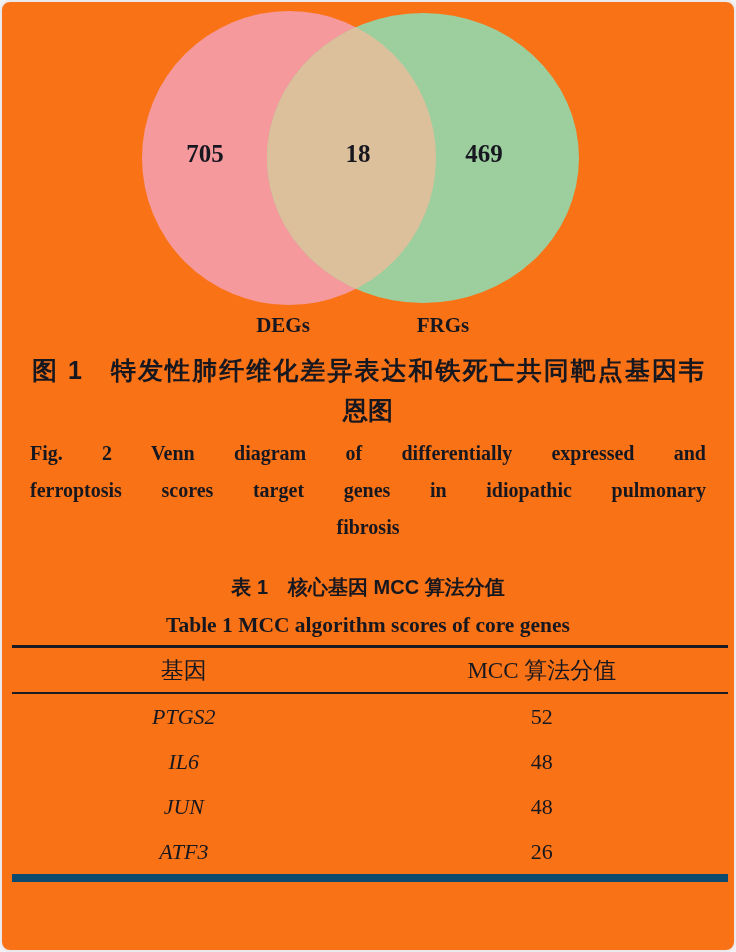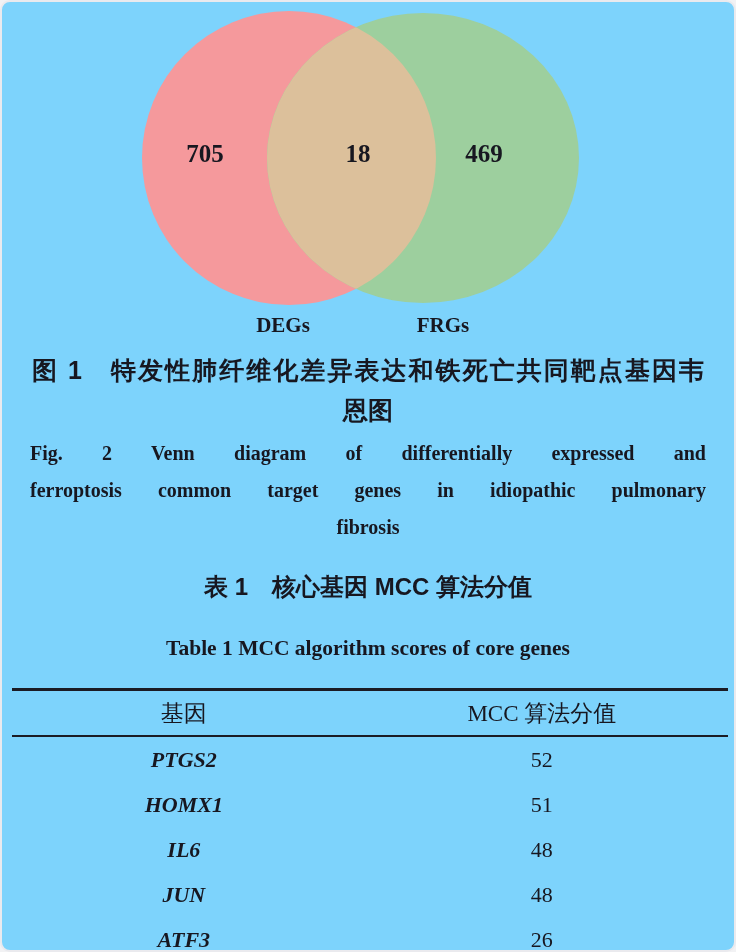--- a/index.html
+++ b/index.html
@@ -6,21 +6,21 @@
     margin: 0;
     padding: 0;
     background: #f2f2f4;
     font-family: "Liberation Serif", "DejaVu Serif", serif;
   }
   .page {
     position: relative;
     width: 736px;
     height: 952px;
     margin: 0 auto;
-    background: #7dd3fc;
+    background: #f97316;
     border: 2px solid #eaeaee;
     border-radius: 10px;
     box-sizing: border-box;
     overflow: hidden;
     color: #171720;
   }
   
   .venn-wrap {
     position: relative;
     width: 736px;
@@ -52,61 +52,61 @@
     font-size: 20px;
     font-weight: bold;
     line-height: 37px;
     font-family: "Liberation Serif", "DejaVu Serif", serif;
   }
   .jline { text-align: justify; text-align-last: justify; white-space: normal; }
   .cline { text-align: right; text-align-last: center; }
   
   .table-title-zh {
     margin-top: 24px;
-    font-size: 24px;
+    font-size: 20px;
     font-weight: bold;
     line-height: 34px;
     text-align: center;
     font-family: "Liberation Sans", "DejaVu Sans", sans-serif;
   }
   .table-title-en {
-    margin-top: 28px;
+    margin-top: 5px;
     font-size: 21.5px;
     font-weight: bold;
     line-height: 32px;
     text-align: center;
     font-family: "Liberation Serif", "DejaVu Serif", serif;
   }
   
   table.mcc {
     width: 716px;
-    margin: 24px 10px 0 10px;
+    margin: 4px 10px 0 10px;
     border-collapse: collapse;
     border-top: 3px solid #1b1b24;
-    border-bottom: 4px solid #0c4a6e;
+    border-bottom: 8px solid #0c4a6e;
     font-size: 22px;
   }
   table.mcc th {
     font-weight: normal;
     font-size: 23px;
     height: 44px;
     text-align: center;
     vertical-align: middle;
     border-bottom: 2px solid #1b1b24;
     padding: 0;
   }
   table.mcc td {
     height: 45px;
     text-align: center;
     vertical-align: middle;
     padding: 0;
   }
   table.mcc .col-gene { width: 48%; }
   table.mcc .col-score { width: 52%; }
-  td.gene { font-style: italic; font-weight: bold; }
+  td.gene { font-style: italic; }
 </style>
 </head>
 <body>
 
 <div class="page">
 
   <div class="venn-wrap">
     <svg width="736" height="340" viewBox="0 0 736 340">
       <defs>
         <clipPath id="pinkClip">
@@ -126,21 +126,21 @@
     </svg>
   </div>
 
   <div class="caption-zh">
     <div class="jline">图 1　特发性肺纤维化差异表达和铁死亡共同靶点基因韦</div>
     <div class="cline">恩图</div>
   </div>
 
   <div class="caption-en">
     <div class="jline">Fig. 2   Venn diagram of differentially expressed and</div>
-    <div class="jline">ferroptosis common target genes in idiopathic pulmonary</div>
+    <div class="jline">ferroptosis scores target genes in idiopathic pulmonary</div>
     <div class="cline">fibrosis</div>
   </div>
 
   <div class="table-title-zh">表 1　核心基因 MCC 算法分值</div>
   <div class="table-title-en">Table 1   MCC algorithm scores of core genes</div>
 
   <table class="mcc">
     <colgroup>
       <col class="col-gene">
       <col class="col-score">
@@ -150,24 +150,20 @@
         <th>基因</th>
         <th>MCC 算法分值</th>
       </tr>
     </thead>
     <tbody>
       <tr>
         <td class="gene">PTGS2</td>
         <td>52</td>
       </tr>
       <tr>
-        <td class="gene">HOMX1</td>
-        <td>51</td>
-      </tr>
-      <tr>
         <td class="gene">IL6</td>
         <td>48</td>
       </tr>
       <tr>
         <td class="gene">JUN</td>
         <td>48</td>
       </tr>
       <tr>
         <td class="gene">ATF3</td>
         <td>26</td>

